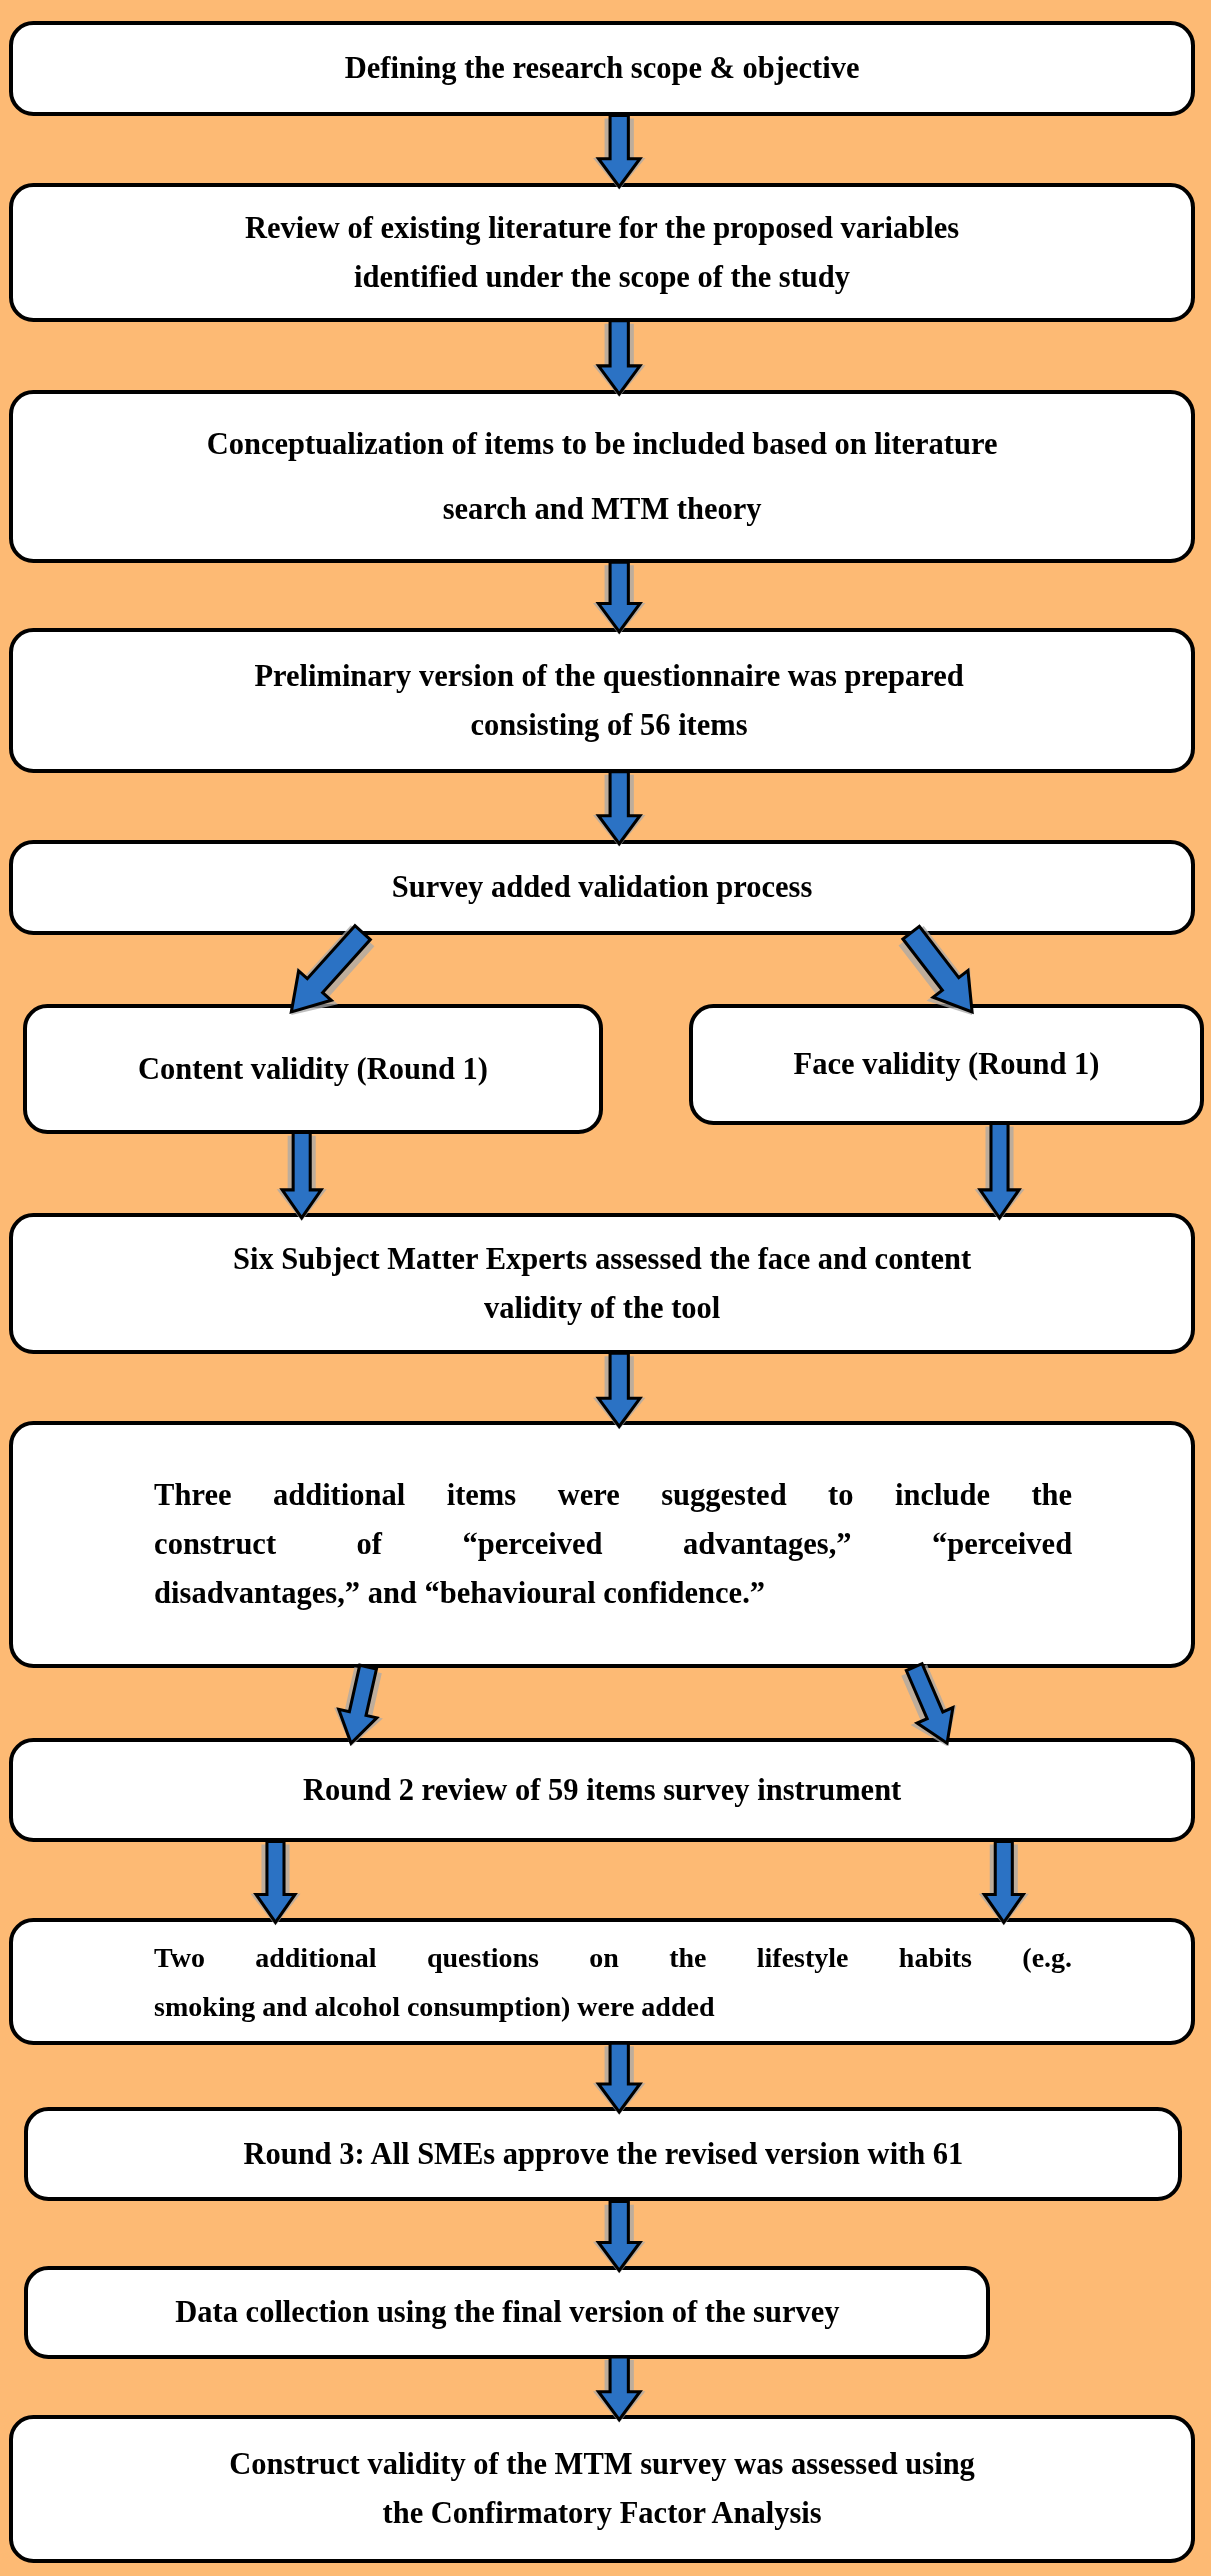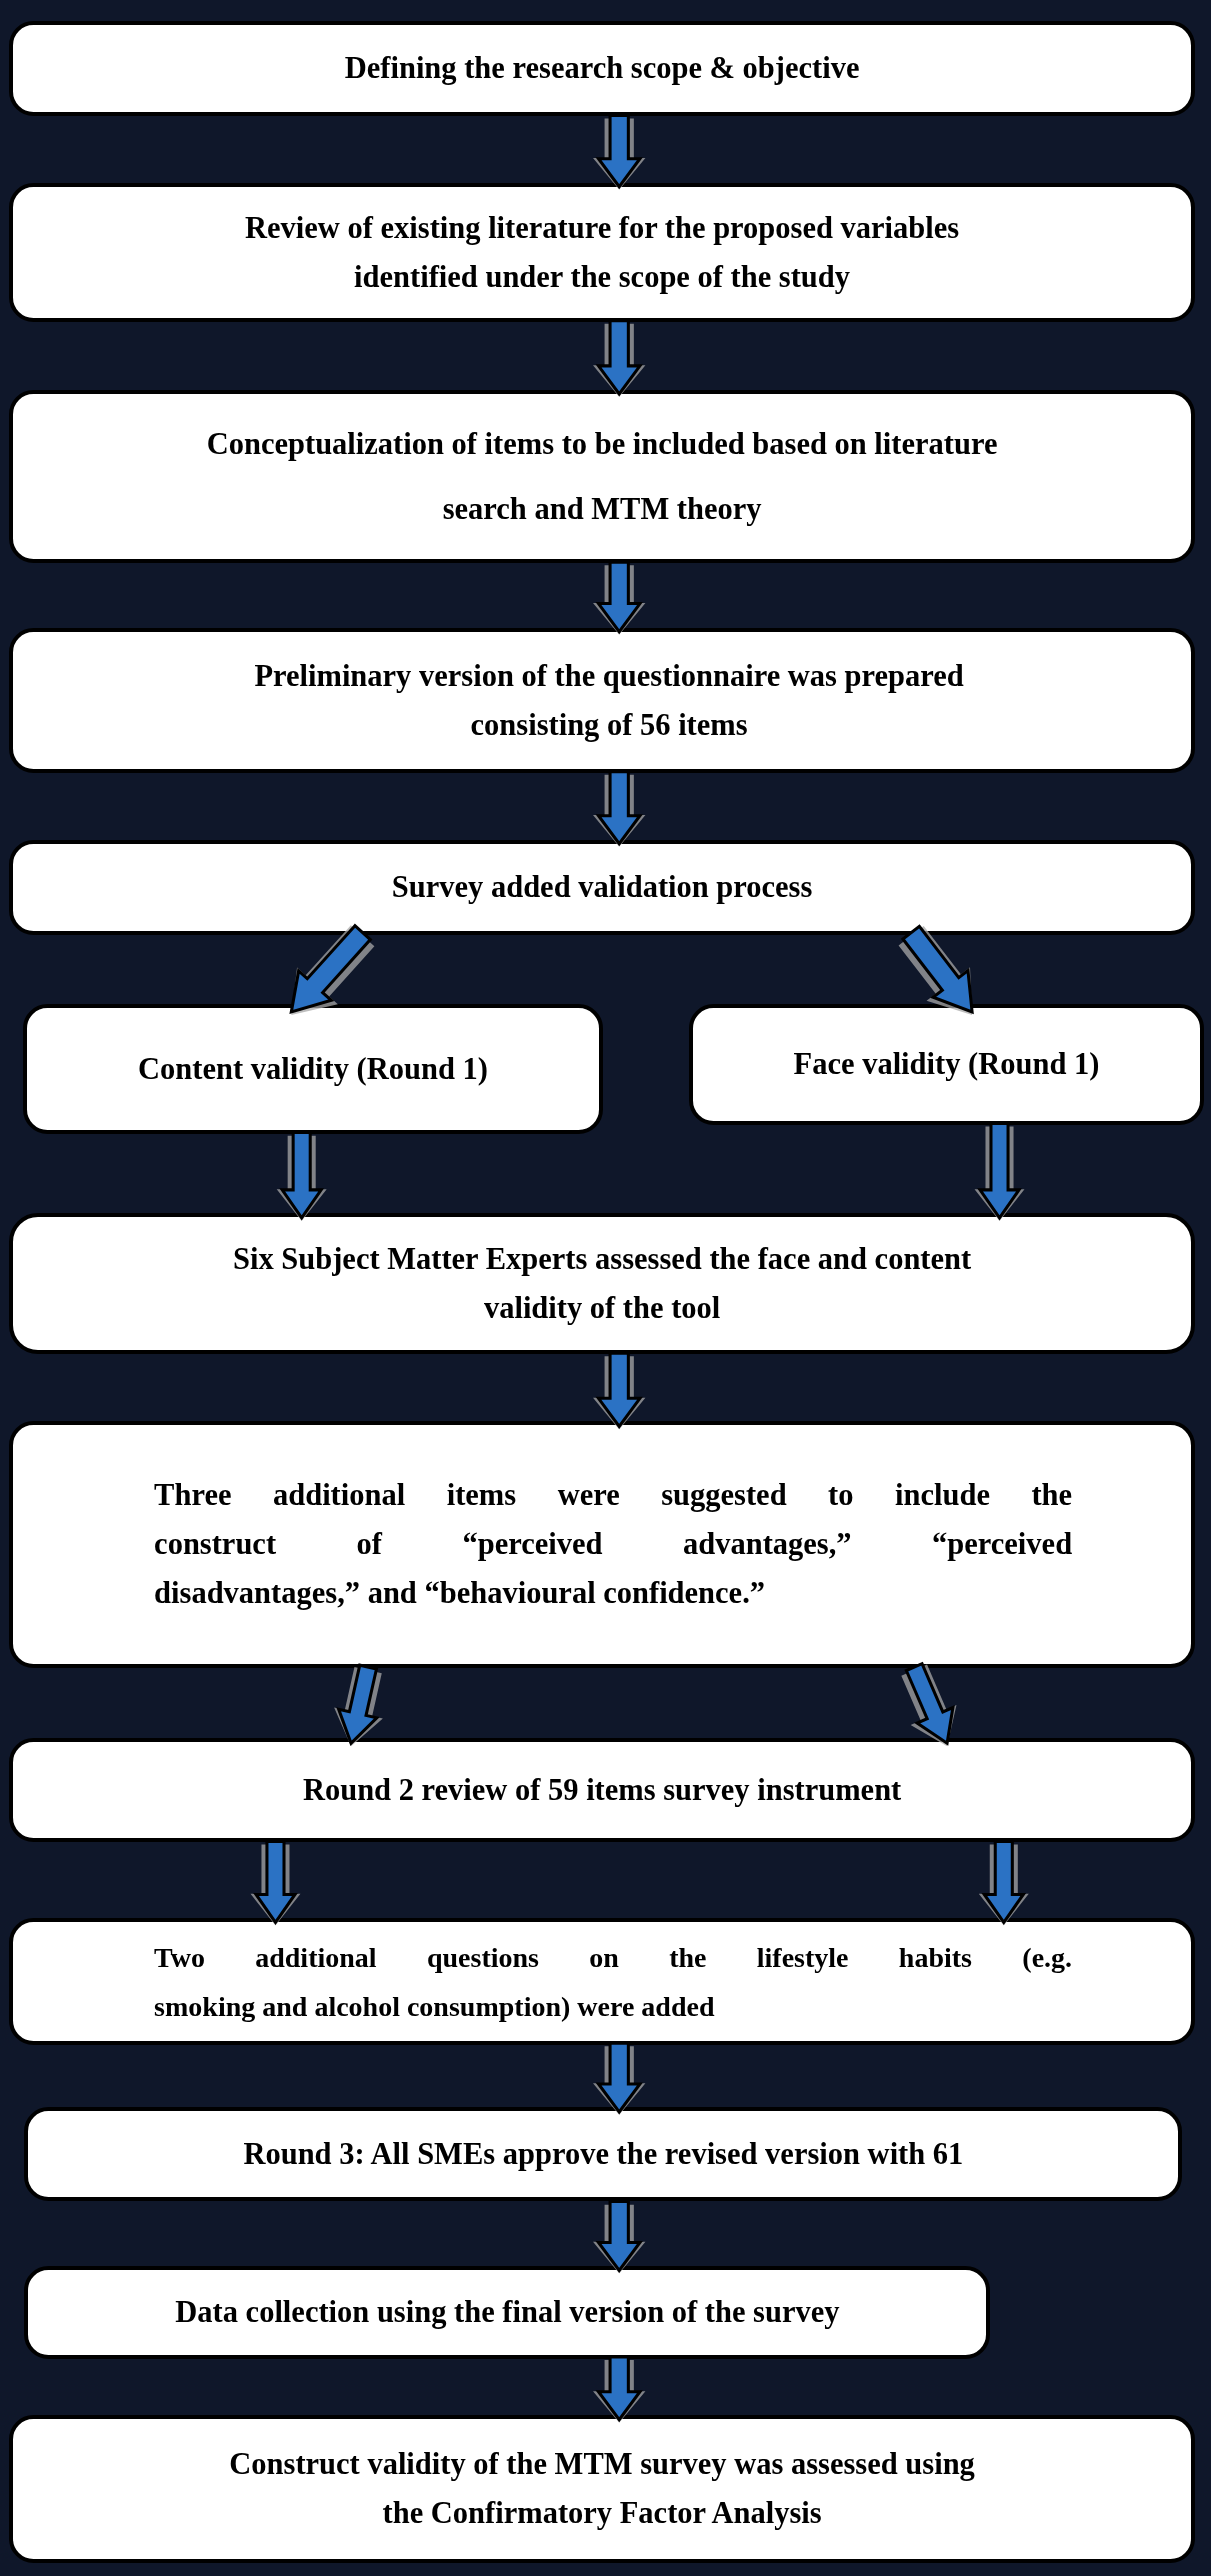--- a/index.html
+++ b/index.html
@@ -6,21 +6,21 @@
     margin: 0;
     padding: 0;
     background: #ffffff;
     width: 1211px;
     height: 2576px;
   }
   .canvas {
     position: relative;
     width: 1211px;
     height: 2576px;
-    background: #0f172a;
+    background: #fdba74;
     overflow: hidden;
   }
   .node {
     position: absolute;
     box-sizing: border-box;
     background: #ffffff;
     border: 4.3px solid #000000;
     border-radius: 24.4px;
     display: flex;
     flex-direction: column;
@@ -45,21 +45,21 @@
   .lline { text-align: right; text-align-last: left; }
 
   
   .n-scope                    { left: 9.1px;   top: 21.3px;   width: 1186px; height: 95px; }
   .n-literature-review        { left: 9.1px;   top: 183px;  width: 1186px; height: 139px; }
   .n-conceptualization        { left: 9.1px;   top: 390px;  width: 1186px; height: 173px; gap: 16px; }
   .n-preliminary-version      { left: 9.1px;   top: 628px; width: 1186px; height: 145px; padding-left: 14px; }
   .n-validation-process       { left: 9.1px;   top: 840px; width: 1186px; height: 95px; }
   .n-content-validity         { left: 23px;   top: 1004px; width: 580px;  height: 130px; }
   .n-face-validity            { left: 689px; top: 1004px; width: 515px;  height: 121px; }
-  .n-sme-assessment           { left: 9.1px;   top: 1213px; width: 1186px; height: 141px; border-radius: 29px; }
+  .n-sme-assessment           { left: 9.1px;   top: 1213px; width: 1186px; height: 141px; }
   .n-three-additional-items   { left: 9.1px;   top: 1421px; width: 1186px; height: 247px; }
   .n-round2-review            { left: 9.1px;   top: 1738px; width: 1186px; height: 104px; }
   .n-two-additional-questions { left: 9.1px;   top: 1918px; width: 1186px; height: 127px; font-size: 28px; }
   .n-round3-approval          { left: 24.4px;   top: 2107px; width: 1158px; height: 94px; }
   .n-data-collection          { left: 24.4px;   top: 2266px; width: 966px; height: 93px; }
   .n-construct-validity       { left: 9.1px;   top: 2415px; width: 1186px; height: 148px; }
 
   svg.arrows {
     position: absolute;
     left: 0; top: 0;

